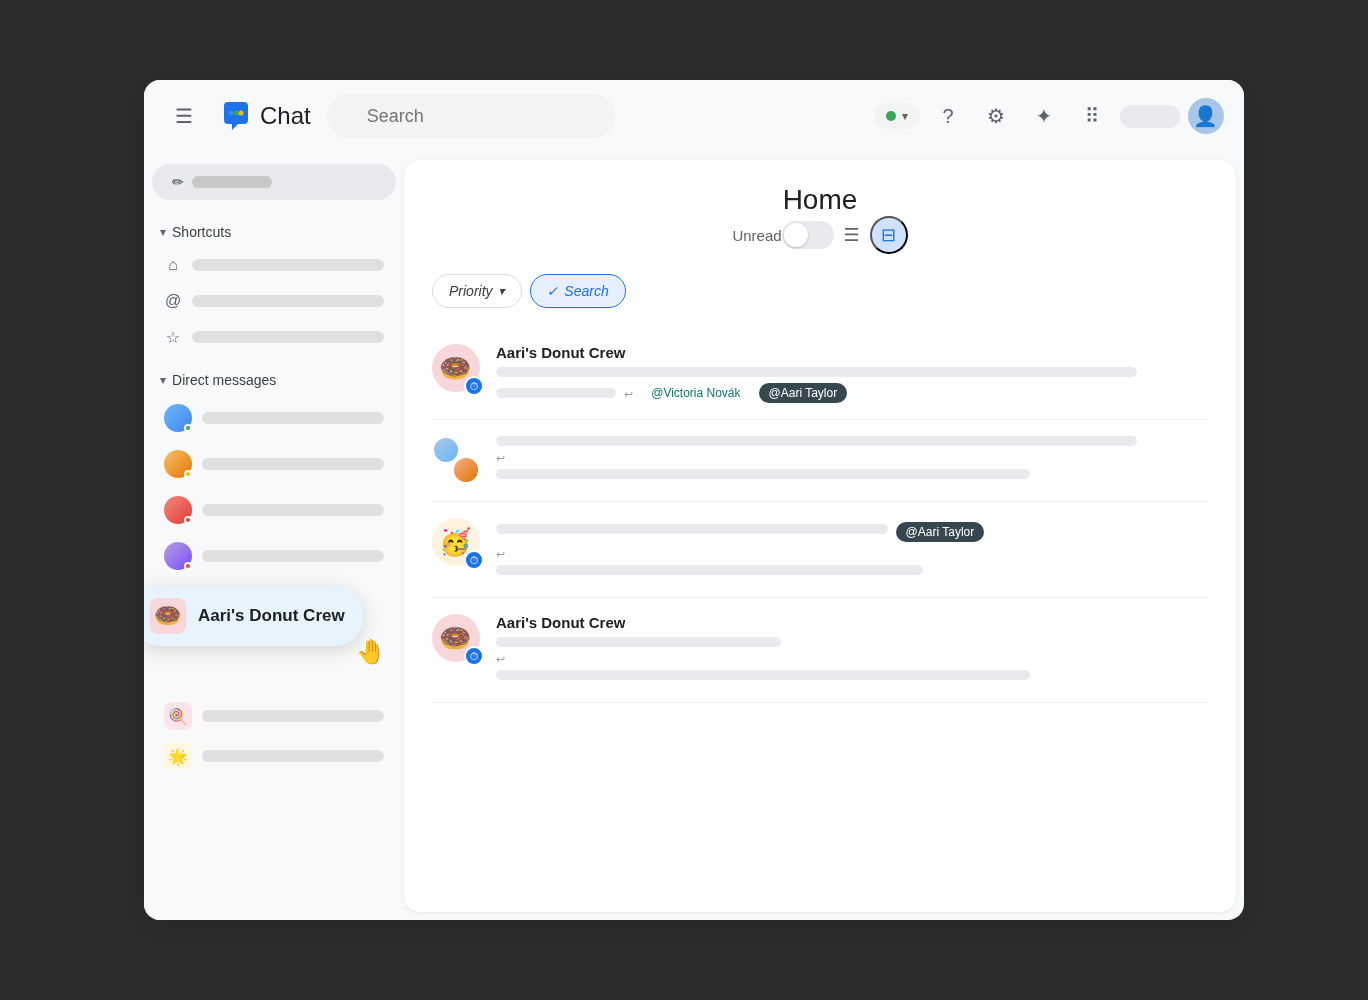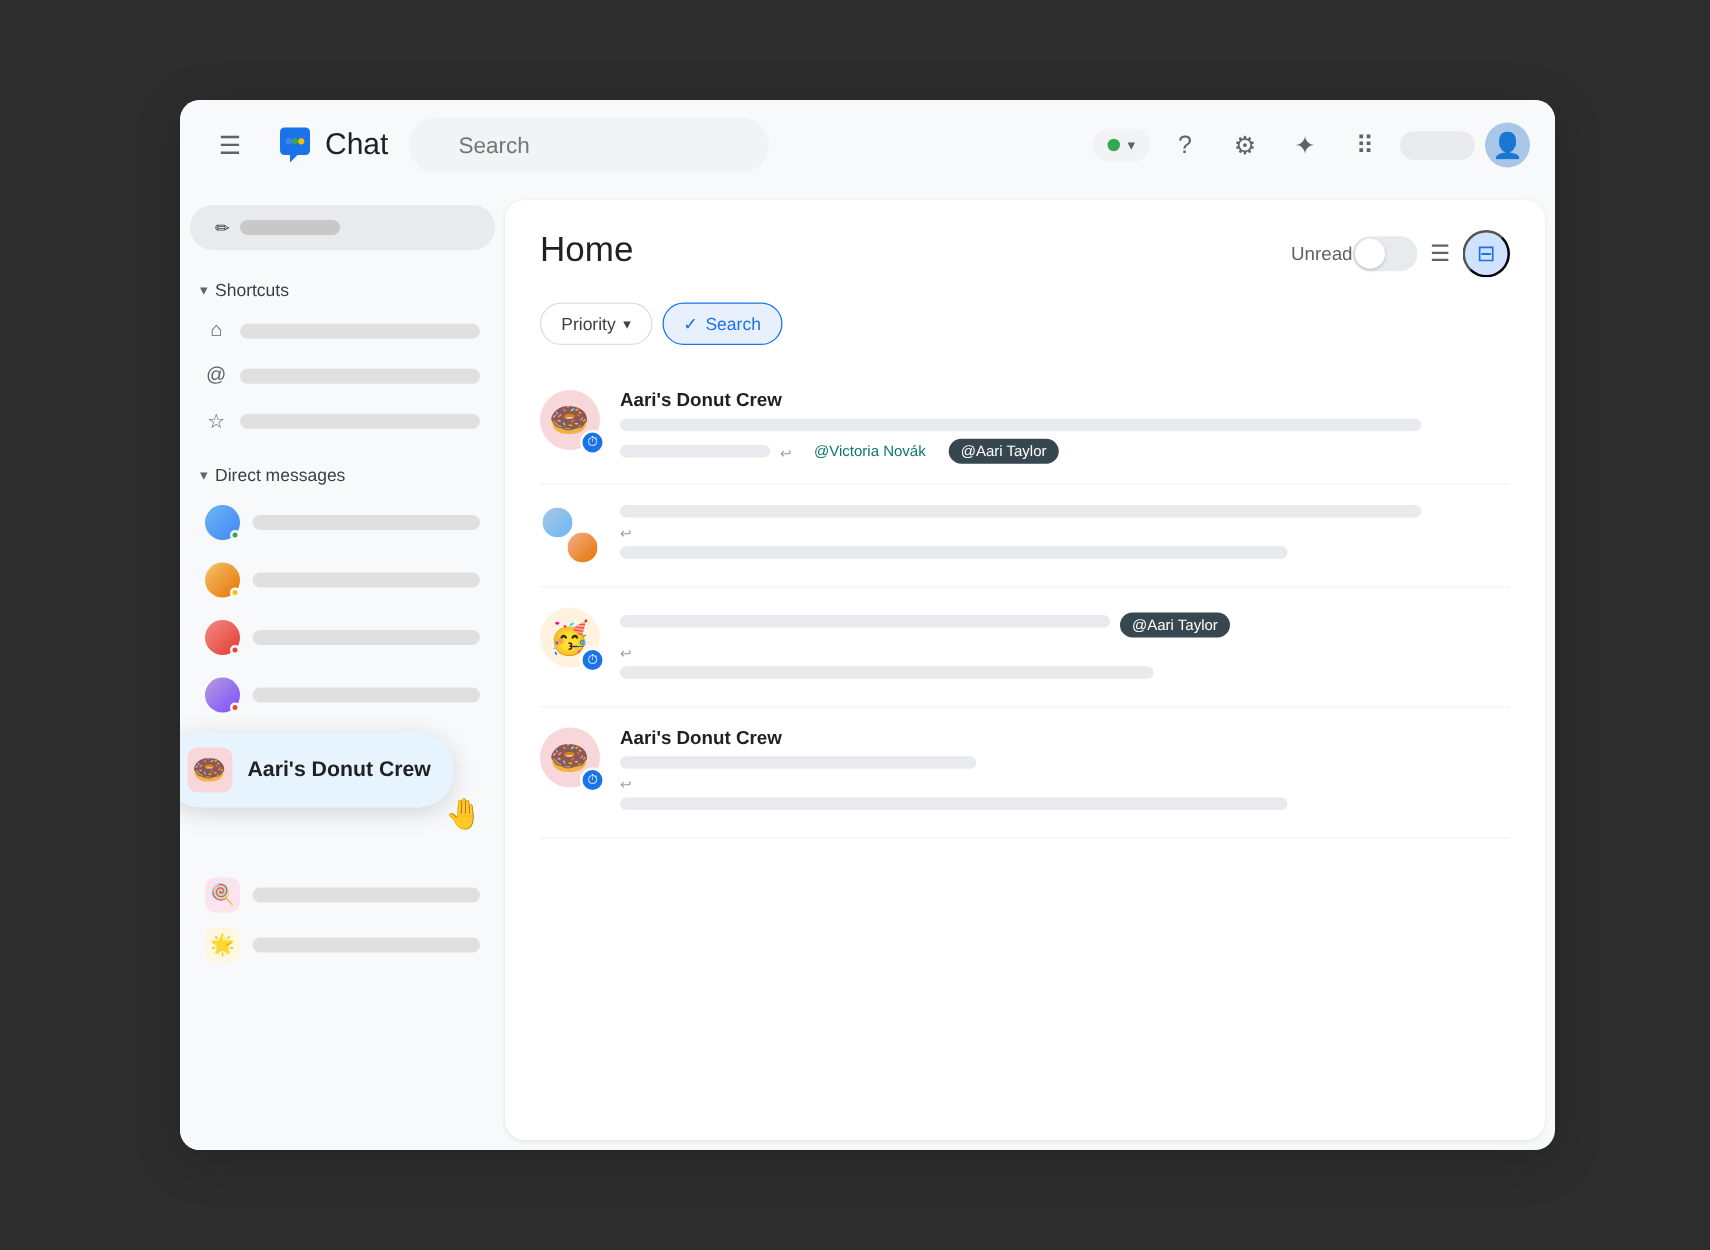--- a/index.html
+++ b/index.html
@@ -228,22 +228,24 @@
       flex: 1;
       background: white;
       border-radius: 16px 16px 16px 16px;
       margin: 8px 8px 8px 0;
       padding: 24px 28px;
       overflow-y: auto;
       box-shadow: 0 1px 4px rgba(0,0,0,0.08);
     }
     .content-header {
       display: flex;
+      align-items: center;
       justify-content: space-between;
       margin-bottom: 20px;
+      flex-direction: column;
     }
     .page-title {
       font-size: 28px;
       font-weight: 400;
       color: #202124;
     }
     .header-right {
       display: flex;
       align-items: center;
       gap: 0;
@@ -305,20 +307,21 @@
       display: flex;
       align-items: center;
       gap: 6px;
       padding: 8px 16px;
       border-radius: 20px;
       font-size: 14px;
       cursor: pointer;
       border: 1.5px solid #dadce0;
       background: white;
       color: #3c4043;
+      font-style: italic;
     }
     .pill.active {
       background: #e8f0fe;
       border-color: #1a73e8;
       color: #1a73e8;
       font-weight: 500;
     }
     .pill-chevron { font-size: 12px; }
     
     .conv-list { display: flex; flex-direction: column; gap: 0; }

